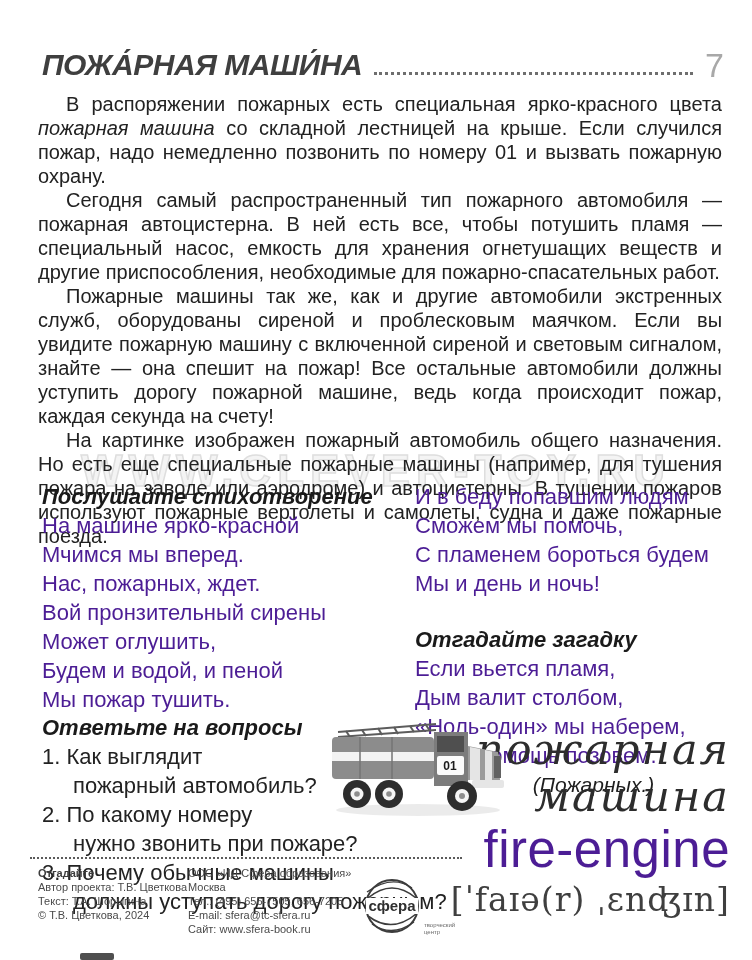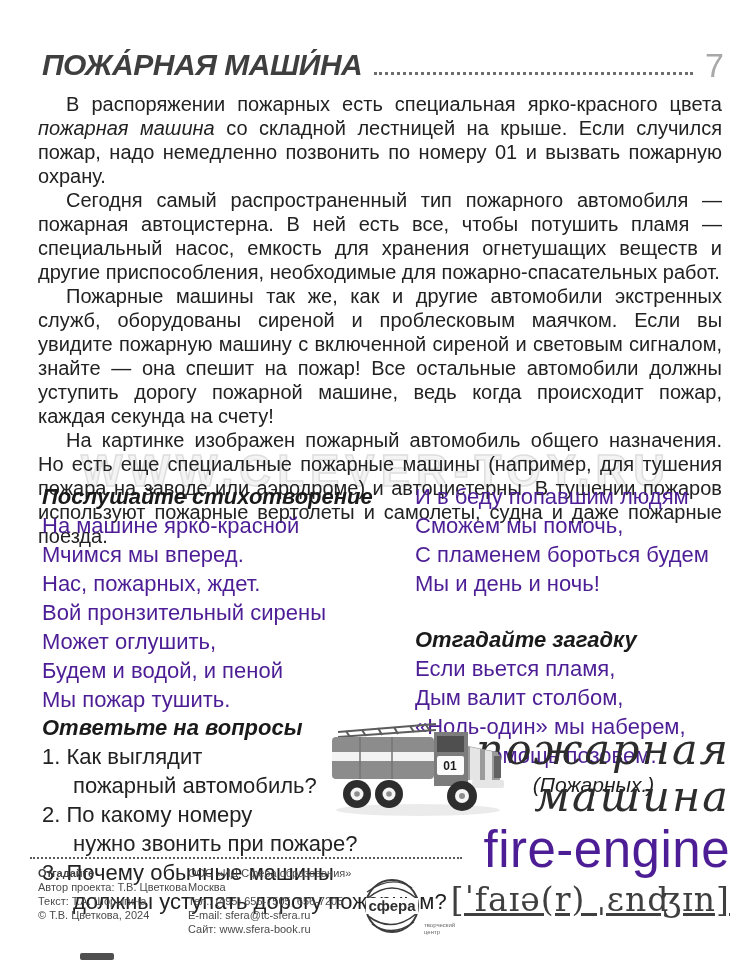--- a/index.html
+++ b/index.html
@@ -47,21 +47,21 @@
   
   .truck { position:absolute; left:330px; top:710px; width:176px; height:112px; z-index:3; }
 
   
   .vocab { position:absolute; right:22px; top:726px; width:310px; text-align:right; z-index:2; }
   .cursive {
     font-family:"DejaVu Serif", serif; font-style:italic; font-size:43px; line-height:47px;
     color:#2d2d2d; letter-spacing:2px;
   }
   .english { font-size:51px; line-height:56px; color:#4c1d95; letter-spacing:0.5px; margin-top:2px; }
-  .transcription { font-family:"DejaVu Serif", serif; font-size:33px; line-height:44px; color:#3f3f3f; letter-spacing:1px;text-decoration:underline; }
+  .transcription { font-family:"DejaVu Serif", serif; font-size:33px; line-height:44px; color:#3f3f3f; letter-spacing:1px; }
 
   
   .footer-sep { position:absolute; left:30px; top:857px; width:432px; border-top:2px dotted #5a5a5a; z-index:2; }
   .footer { position:absolute; left:38px; top:866px; width:430px; display:flex; z-index:2;
     font-size:11px; line-height:14px; color:#4a4a4a; }
   .f-col1 { width:150px; }
   .f-col2 { width:170px; }
   .f-bold { font-weight:bold; color:#3d3d3d; }
   .f-logo { display:flex; align-items:flex-end; margin-left:4px; }
   .logo-tagline { font-size:6px; line-height:7px; color:#6a6a6a; margin-top:18px; margin-left:2px; }

